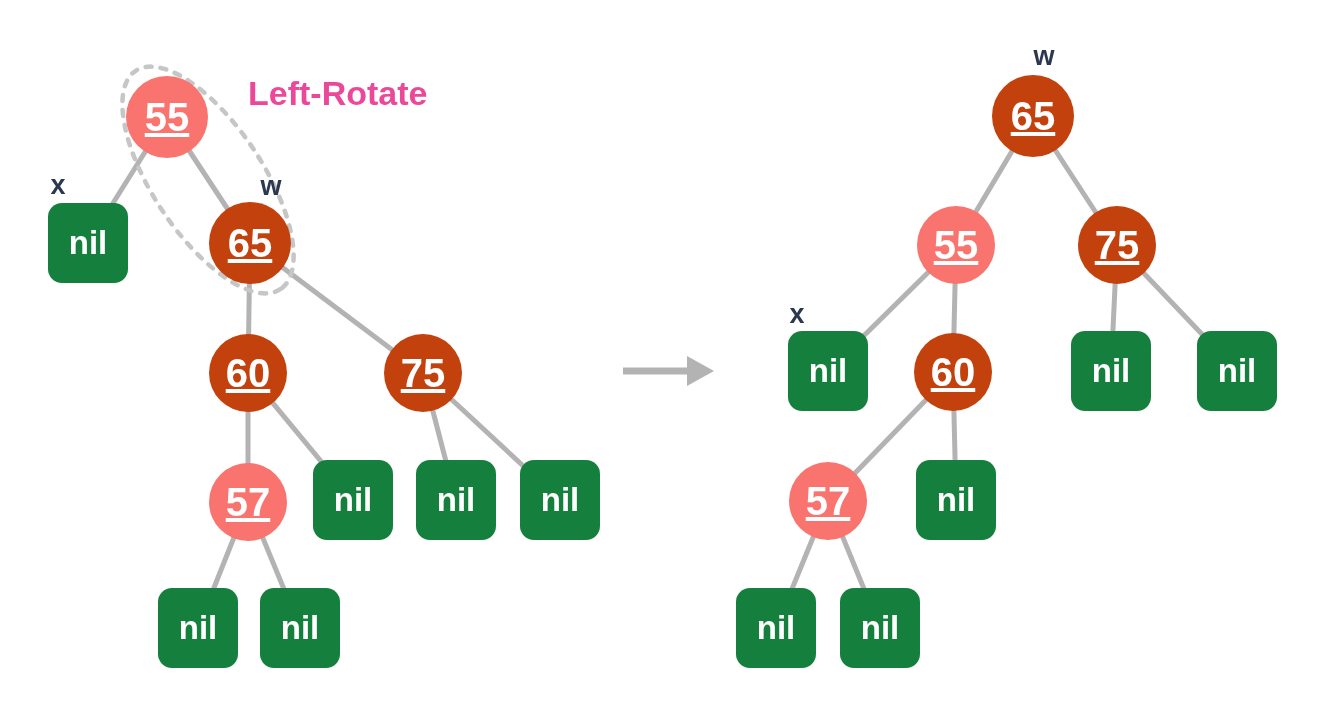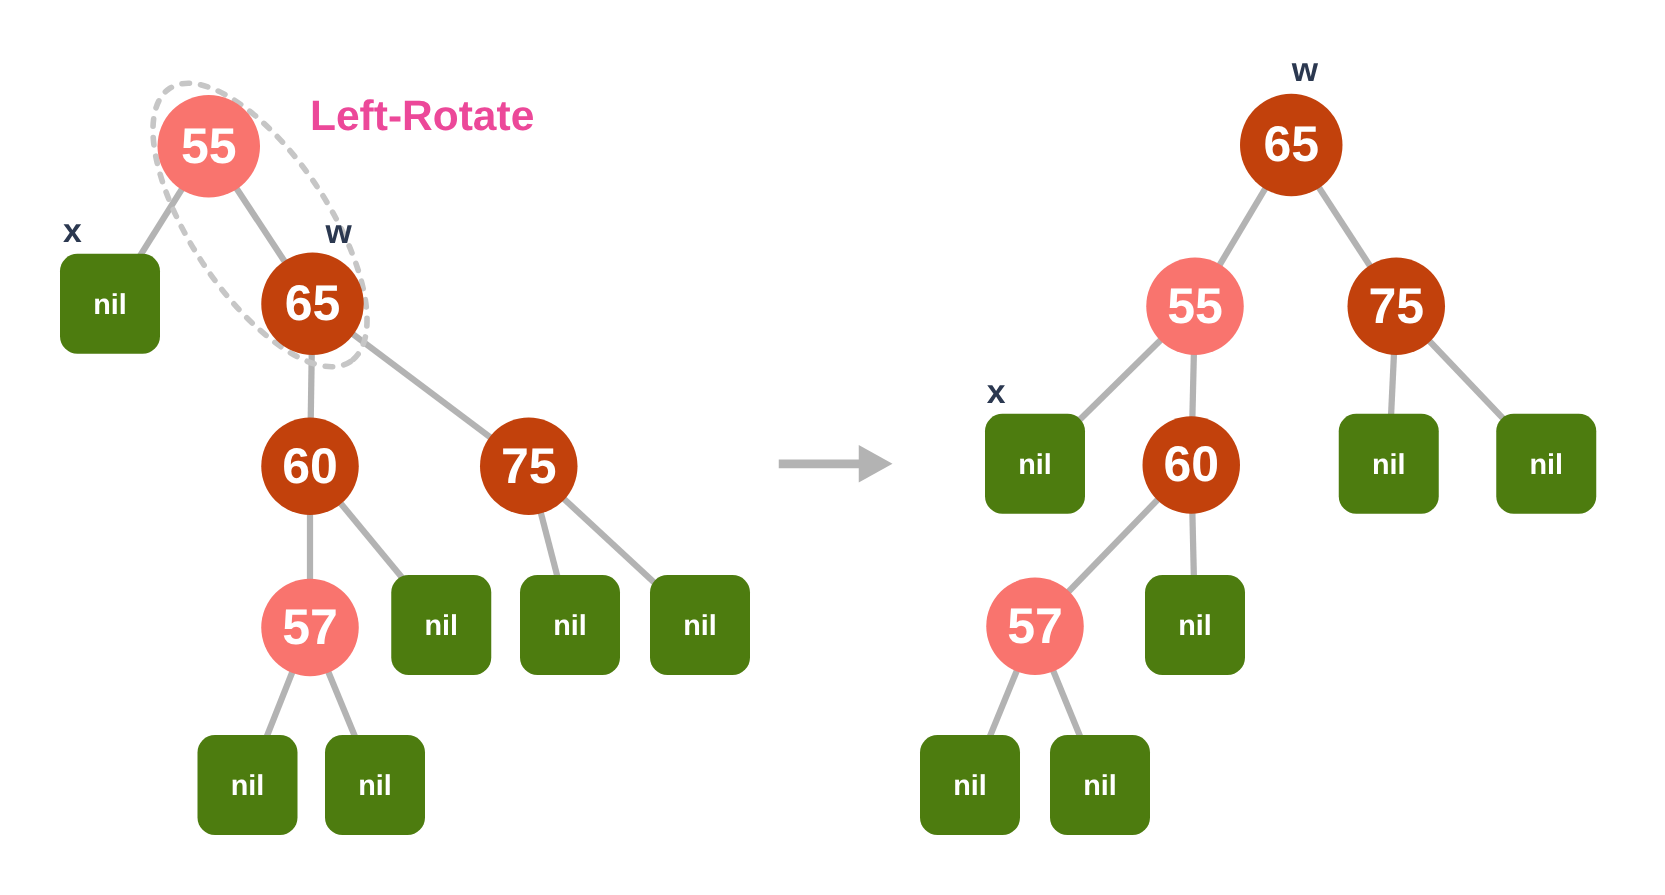--- a/index.html
+++ b/index.html
@@ -7,25 +7,25 @@
     position:relative; width:1332px; height:716px; background:#ffffff;
     font-family:"Liberation Sans", sans-serif; overflow:hidden;
   }
   svg.edges { position:absolute; left:0; top:0; width:1332px; height:716px; }
   svg.edges line { stroke:#b3b3b3; stroke-width:5; }
   .node {
     position:absolute; transform:translate(-50%,-50%);
     display:flex; align-items:center; justify-content:center;
     font-weight:bold; color:#ffffff; text-align:center;
   }
-  .circle { width:78px; height:78px; border-radius:50%; font-size:40px; }
+  .circle { width:78px; height:78px; border-radius:50%; font-size:40px;text-decoration:underline; }
   .circle.lg { width:82px; height:82px; }
   .red  { background:#F9746E; }
   .dark { background:#c2410c; }
-  .nilbox { width:80px; height:80px; border-radius:14px; background:#4d7c0f; font-size:23px; }
+  .nilbox { width:80px; height:80px; border-radius:14px; background:#15803d; font-size:33px; }
   .ptr {
     position:absolute; transform:translate(-50%,-50%);
     color:#2B3850; font-weight:bold; font-size:27px; line-height:1;
   }
   .title {
     position:absolute; color:#ec4899; font-weight:bold;
     font-size:34px; line-height:1; letter-spacing:0px; white-space:nowrap;
   }
 </style>
 </head>

